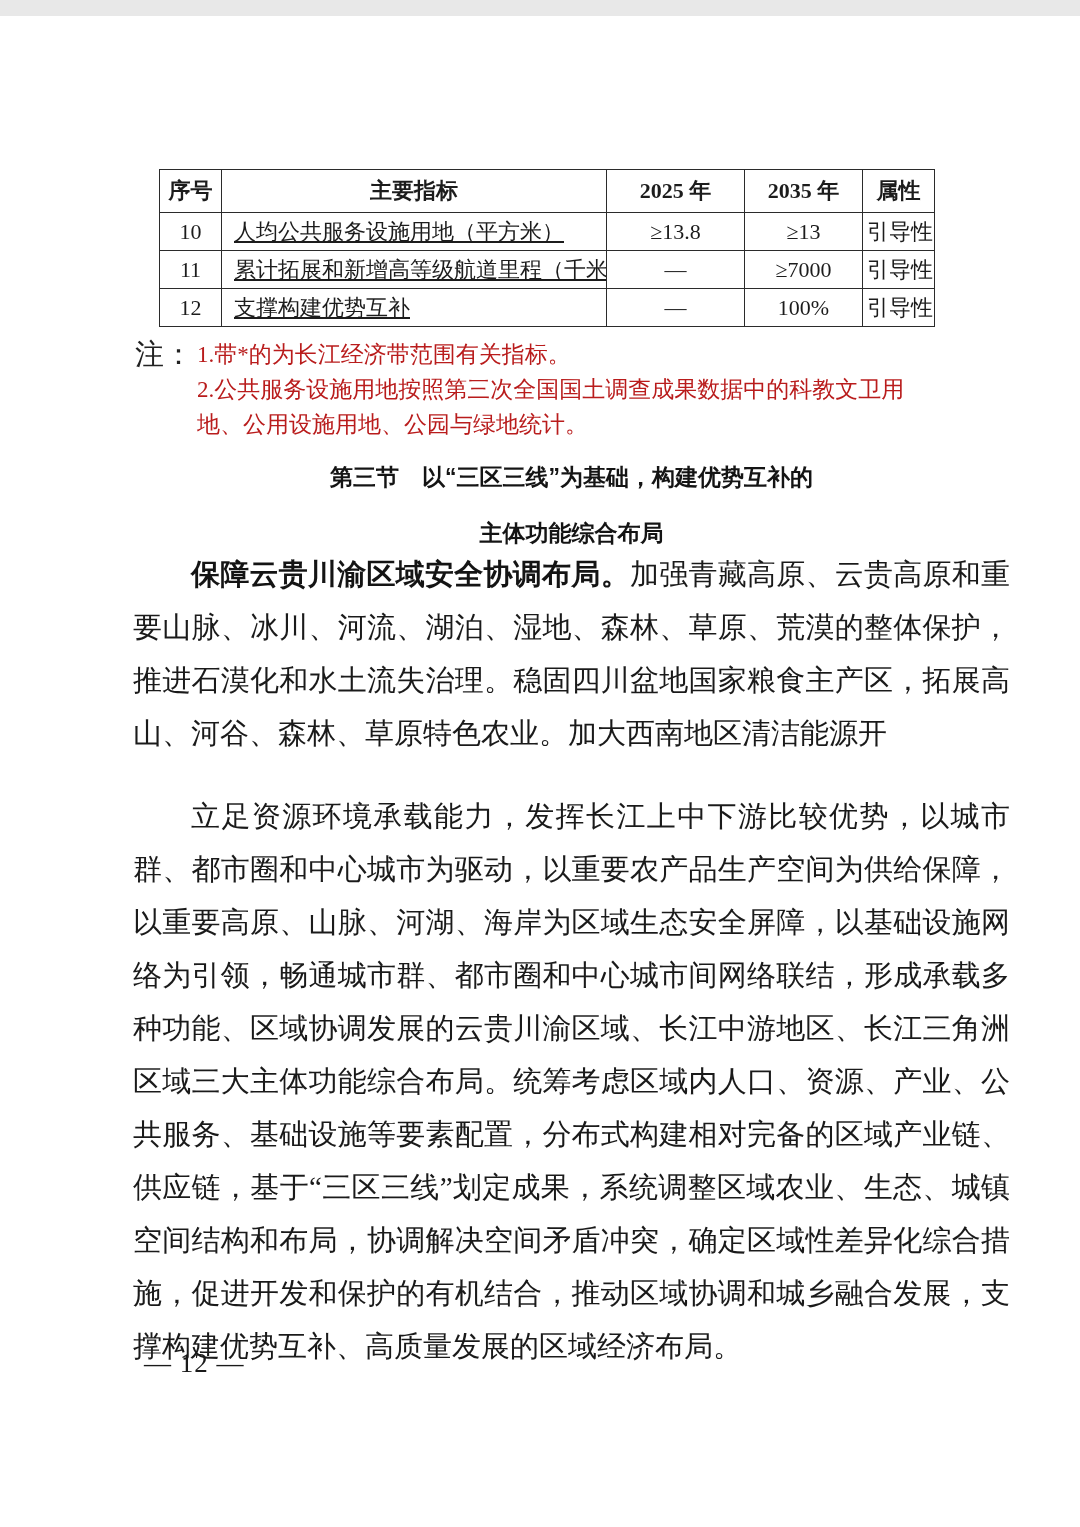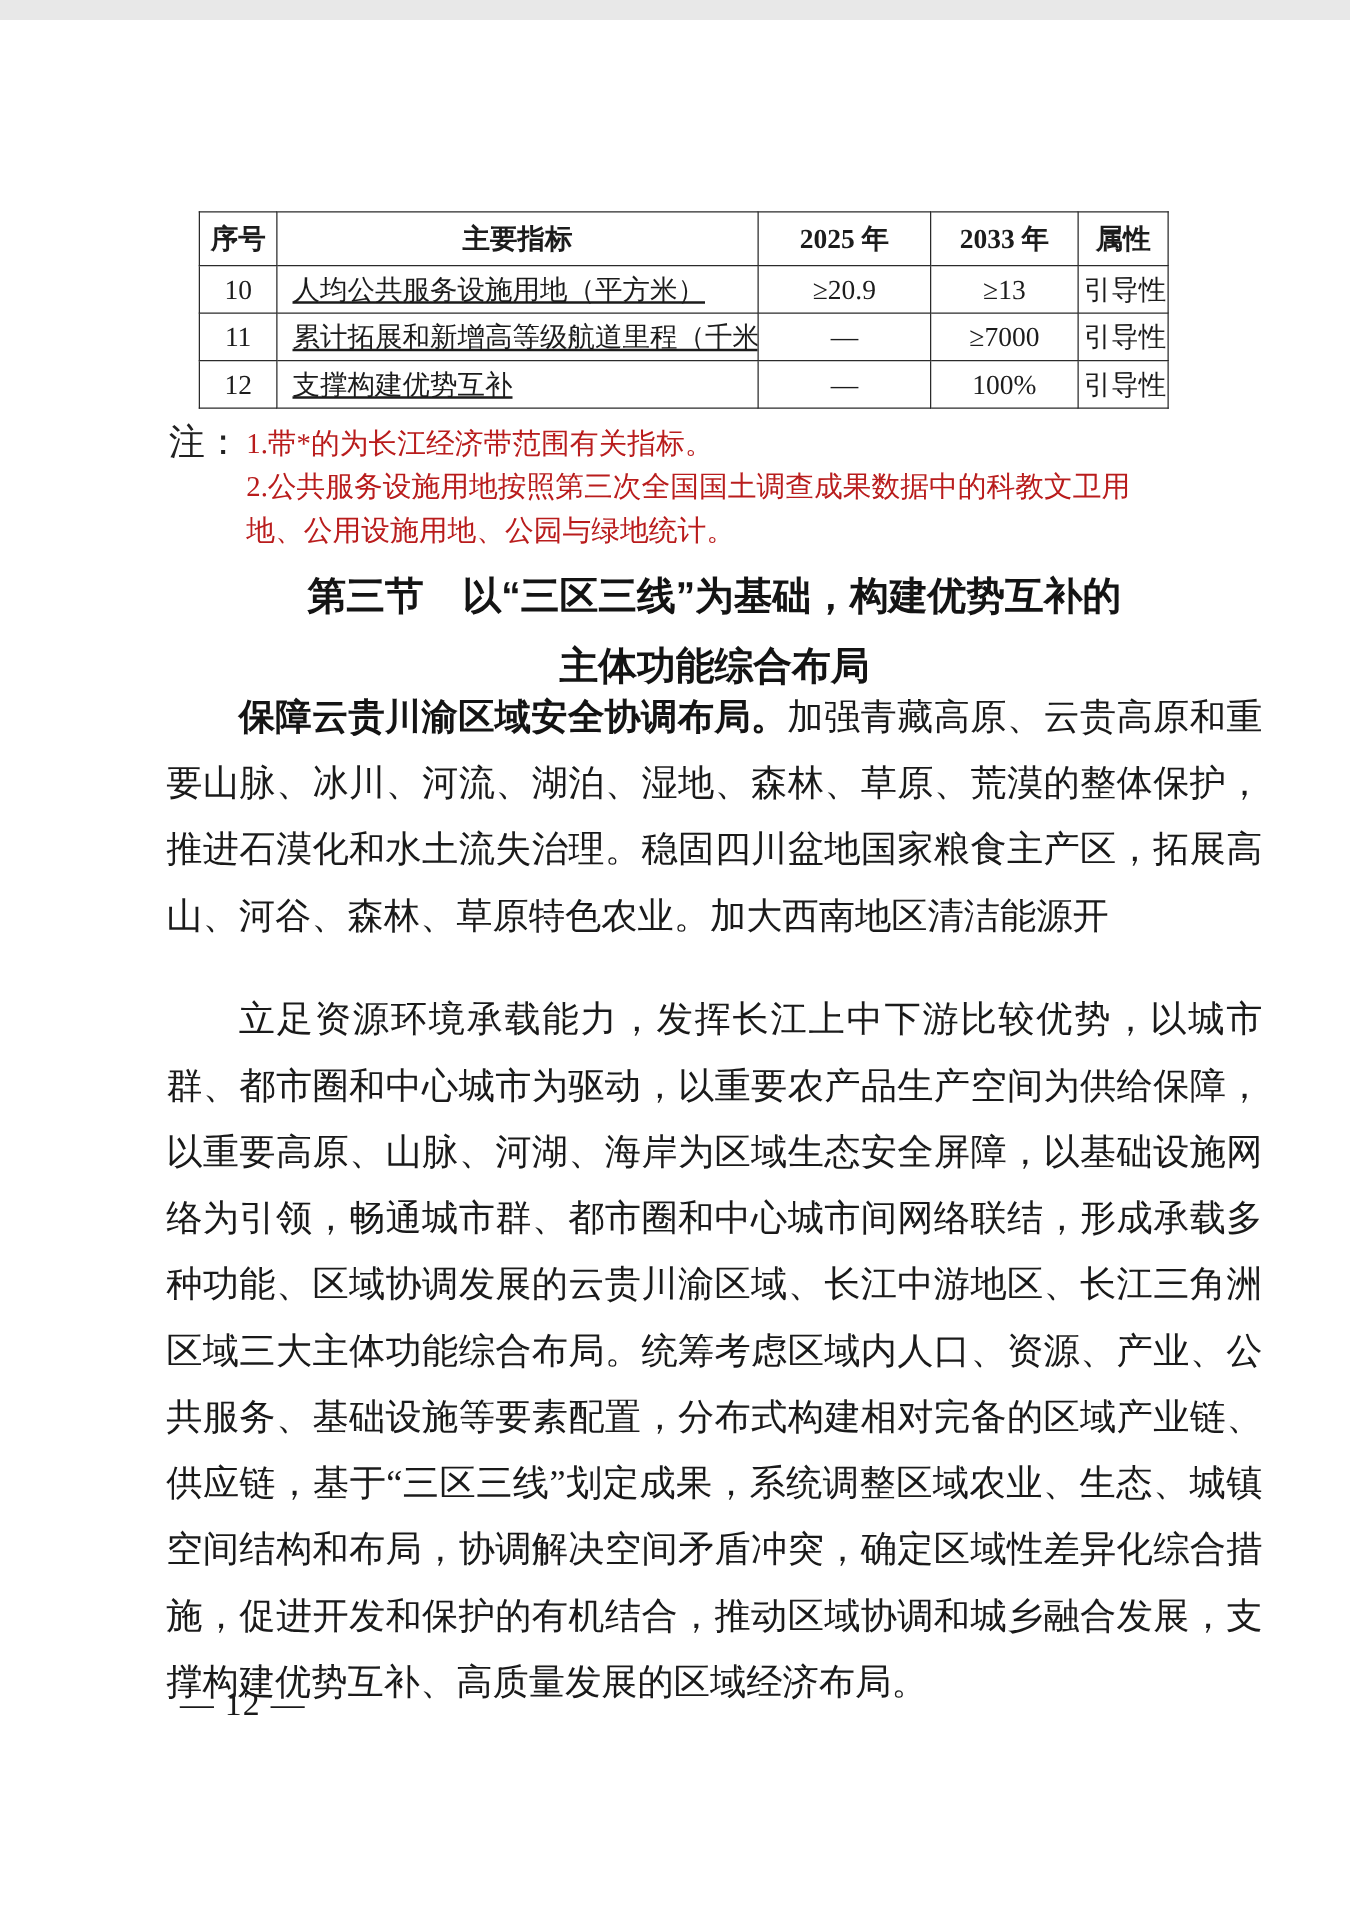--- a/index.html
+++ b/index.html
@@ -24,21 +24,21 @@
   
   .notes{display:flex;margin:10px 0 0 2px;}
   .notes-label{
     font-size:29px;line-height:35px;flex:0 0 62px;color:#222;
   }
   .notes-items{font-size:23px;line-height:35px;width:712px;color:#b91c1c;}
   
   .heading{
     margin-top:20px;text-align:center;
     font-family:"Liberation Sans","DejaVu Sans",sans-serif;
-    font-weight:bold;font-size:31px;line-height:30px;color:#141414;
+    font-weight:bold;font-size:23px;line-height:30px;color:#141414;
   }
   .heading .line2{margin-top:26px;}
   
   .body-text{
     margin:30px 0 0 0;font-size:29px;line-height:53px;
     text-align:justify;text-justify:inter-ideograph;
     text-indent:58px;color:#1a1a1a;
   }
   .body-text.p2{margin-top:0;}
   .lead-bold{
@@ -62,29 +62,29 @@
         <col style="width:385px">
         <col style="width:138px">
         <col style="width:118px">
         <col style="width:72px">
     </colgroup>
     <thead>
       <tr>
         <th>序号</th>
         <th>主要指标</th>
         <th>2025 年</th>
-        <th>2033 年</th>
+        <th>2035 年</th>
         <th>属性</th>
       </tr>
     </thead>
     <tbody>
       <tr>
         <td>10</td>
         <td class="ind">人均公共服务设施用地（平方米）</td>
-        <td>≥20.9</td>
+        <td>≥13.8</td>
         <td>≥13</td>
         <td>引导性</td>
       </tr>
       <tr>
         <td>11</td>
         <td class="ind">累计拓展和新增高等级航道里程（千米）</td>
         <td>—</td>
         <td>≥7000</td>
         <td>引导性</td>
       </tr>

